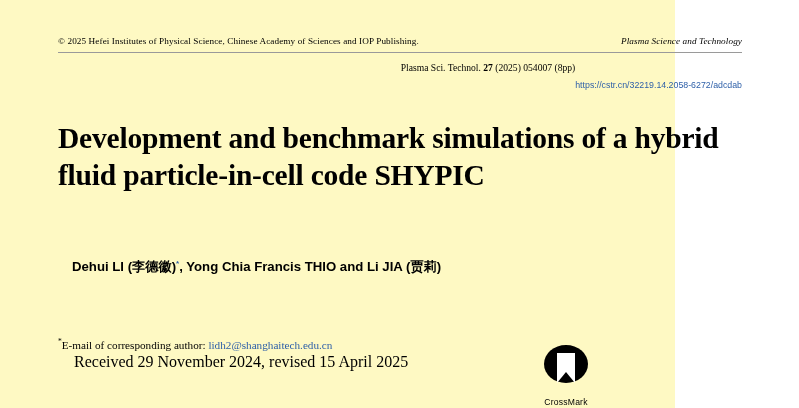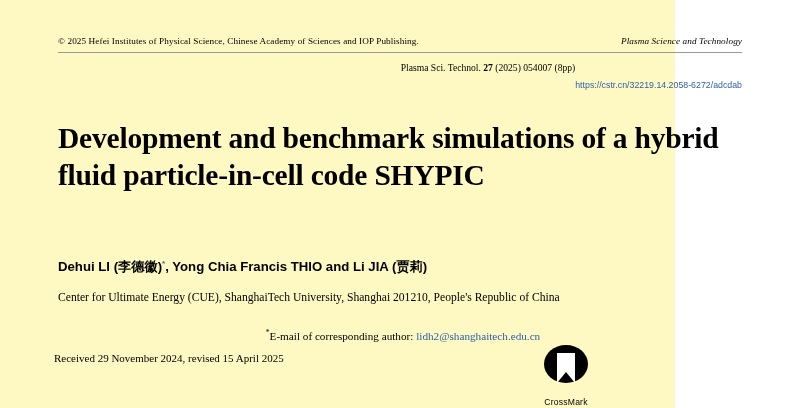--- a/index.html
+++ b/index.html
@@ -89,21 +89,21 @@
     font-size: 29.5px;
     line-height: 1.27;
     letter-spacing: -0.2px;
     color: #000;
     margin-top: 16px;
   }
 
   
   .authors {
     position: absolute;
-    left: 58px;
+    left: 72px;
     top: 258px;
     width: 690px;
     font-family: "Liberation Sans", sans-serif;
     font-weight: bold;
     font-size: 13.2px;
     color: #000;
   }
   .authors sup {
     font-size: 8px;
     color: #2d5fa8;
@@ -117,41 +117,40 @@
     top: 290px;
     width: 690px;
     font-size: 11.6px;
     line-height: 1.35;
     color: #000;
   }
 
   .email-line {
     position: absolute;
     left: 58px;
-    top: 328px;
+    top: 337px;
     width: 690px;
     font-size: 11.2px;
     color: #000;
-    text-align: center;
   }
   .email-line sup {
     font-size: 7.5px;
     vertical-align: super;
   }
   .email-line a {
     color: #2d5fa8;
     text-decoration: none;
   }
 
   .dates {
     position: absolute;
-    left: 54px;
+    left: 74px;
     top: 350px;
     width: 460px;
-    font-size: 11px;
+    font-size: 16px;
     line-height: 1.52;
     color: #000;
   }
 
   
   .crossmark {
     position: absolute;
     left: 529px;
     top: 345px;
     width: 74px;
@@ -210,21 +209,20 @@
       <a href="#">https://cstr.cn/32219.14.2058-6272/adcdab</a>
     </div>
   </div>
 
   <div class="title">Development and benchmark simulations of a hybrid fluid particle-in-cell code SHYPIC</div>
 
   <div class="authors">
     <span>Dehui LI (李德徽)</span><sup>*</sup><span>, Yong Chia Francis THIO and Li JIA (贾莉)</span>
   </div>
 
-  <div class="affiliation">Center for Ultimate Energy (CUE), ShanghaiTech University, Shanghai 201210, People's Republic of China</div>
 
   <div class="email-line">
     <sup>*</sup><span>E-mail of corresponding author: </span><a href="#">lidh2@shanghaitech.edu.cn</a>
   </div>
 
   <div class="dates">
     <div>Received 29 November 2024, revised 15 April 2025</div>
   </div>
 
   <div class="crossmark">

